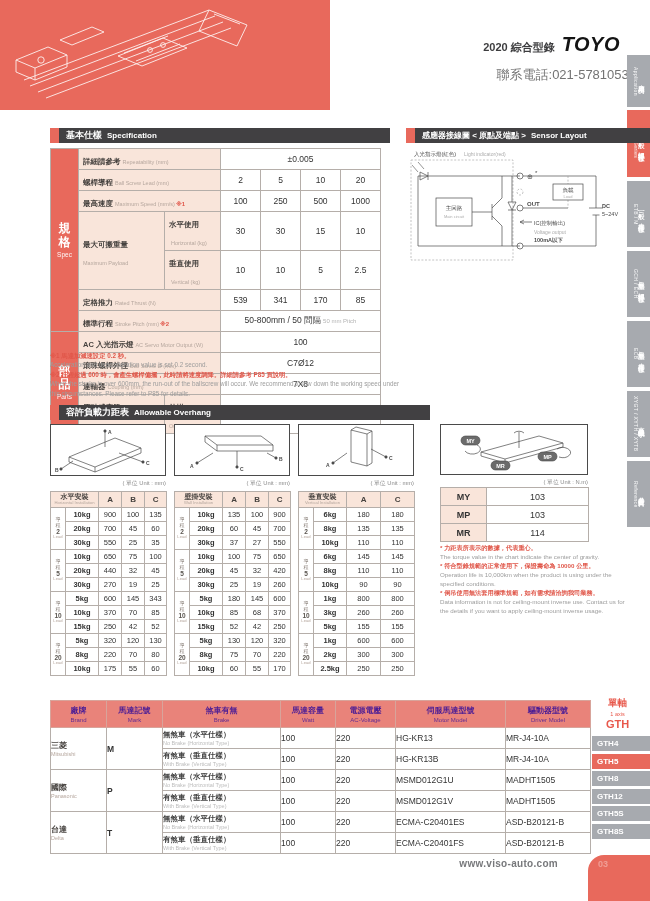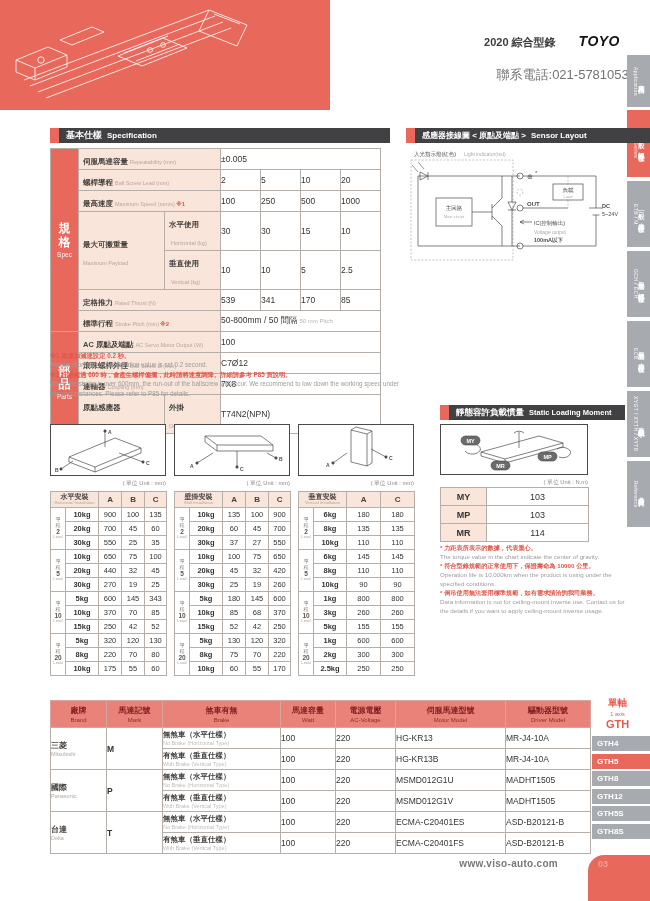--- a/index.html
+++ b/index.html
@@ -2,21 +2,21 @@
 <html><head>
 <meta charset="utf-8">
 <style>
   html,body{margin:0;padding:0;background:#e9e9e9}
   .page{position:relative;width:650px;height:901px;background:#fff;font-family:"Liberation Sans","DejaVu Sans",sans-serif;overflow:hidden;margin:0 auto}
   .abs{position:absolute}
   
   .hero{left:0;top:0;width:330px;height:110px;background:#e8695c}
   .hrow{top:33px;right:30px;display:flex;align-items:baseline}
   .cat{font-size:11px;font-weight:bold;color:#3d3d3f}
-  .logo{font-size:14px;font-weight:900;font-style:italic;color:#141414;letter-spacing:.5px;margin-left:23px}
+  .logo{font-size:20px;font-weight:900;font-style:italic;color:#141414;letter-spacing:.5px;margin-left:7px}
   .phone{top:66px;right:14px;font-size:13px;color:#737373}
   
   .vtab{position:absolute;left:627px;width:23px;background:#a7aaaf;color:#fff;writing-mode:vertical-rl;display:flex;flex-direction:column;align-items:center;justify-content:center;cursor:pointer}
   .vtab.active{background:#e8695c}
   .vtab .tzh{font-size:6.5px;font-weight:bold;letter-spacing:1px;line-height:1}
   .vtab .ten{font-size:5px;opacity:.92;letter-spacing:.4px;line-height:1;margin:0}
   
   .bar{position:absolute;height:15px;background:#414042;display:flex;align-items:center}
   .bar::before{content:"";width:9px;height:15px;background:#e8695c;flex:0 0 9px}
   .bzh{color:#fff;font-size:9px;font-weight:bold;margin-left:7px;white-space:nowrap}
@@ -27,21 +27,21 @@
   
   .spec-t{position:absolute;left:50px;top:148px;width:330px}
   .spec-t td{height:18px}
   .gcell{background:#e8695c;color:#fff;text-align:center;vertical-align:middle}
   .gzh{font-size:12px;font-weight:bold;line-height:1.12;display:block;width:13px;margin:0 auto;word-break:break-all}
   .gen{font-size:6.5px;display:block;margin-top:2px;opacity:.95}
   .lcell{background:#f9e5da;padding:1px 4px;vertical-align:middle;text-align:left}
   .lzh{font-size:7.5px;font-weight:bold;color:#46423f}
   .len{font-size:5.5px;color:#b6a79e;margin-left:2px}
   .note{color:#e0574a;font-size:6px;font-weight:bold;margin-left:1px}
-  .v{background:#fff;font-size:8.5px;color:#333;vertical-align:middle}
+  .v{background:#fff;text-align:center;font-size:8.5px;color:#333;vertical-align:middle}
   .sve{color:#b4b4b4;font-size:6px;margin-left:2px}
   
   .fn{position:absolute;left:50px;top:351px;width:356px;line-height:1.5;font-size:6.3px}
   .fr{color:#e0574a;font-weight:bold;display:block}
   .fg{color:#9c9c9c;display:block}
   
   .opanel{position:absolute;width:116px}
   .obox{border:1px solid #4a4a4a;height:50px;background:#fff;position:relative}
   .ounit{font-size:5.8px;color:#8a8a8a;text-align:right;margin-top:3px}
   .ot{width:116px;margin-top:3px}
@@ -55,21 +55,21 @@
   .oln{font-size:6.5px;font-weight:bold;display:block;color:#5a554f;line-height:1.1}
   .ole{font-size:4.2px;color:#b6a79e;display:block;line-height:1.1}
   .oload{font-weight:bold}
   
   .mt{position:absolute;left:440px;top:487px;width:148px}
   .mt td{height:17px;text-align:center;font-size:9px;color:#333;vertical-align:middle}
   .mlabel{background:#f9e5da;font-weight:bold;color:#46423f}
   .mnotes{position:absolute;left:440px;top:544px;width:186px;font-size:6.2px;line-height:1.45}
   
   .motor-t{position:absolute;left:50px;top:700px;width:540px}
-  .motor-t th{background:#e9837a;color:#7f1d1d;height:26px;vertical-align:middle;border-color:#d8a49b}
+  .motor-t th{background:#e9837a;color:#4c1d95;height:26px;vertical-align:middle;border-color:#d8a49b}
   .mh-zh{display:block;font-size:8px;font-weight:bold}
   .mh-en{display:block;font-size:6px;opacity:.88;margin-top:1px;font-weight:normal}
   .motor-t td{height:20px;font-size:8.5px;color:#333;background:#fff;vertical-align:middle}
   .bcell{background:#f9e5da}
   .bzh2{font-size:8px;font-weight:bold;display:block;color:#46423f}
   .ben2{font-size:5.5px;color:#b6a79e;display:block}
   .mark{background:#f9e5da;font-weight:bold;font-size:9px;color:#46423f}
   .brk .k{display:block;font-size:7.5px;font-weight:bold;color:#3f3f3f}
   .brk .e{display:block;font-size:5.5px;color:#bcbcbc}
   
@@ -172,21 +172,21 @@
         <col style="width:40px">
         <col style="width:40px">
         <col style="width:40px">
       </colgroup>
     <tbody>
         <tr>
       <td class="gcell" rowspan="7">
             <span class="gzh">規格</span>
             <span class="gen">Spec</span>
           </td>
-      <td class="lcell" colspan="2"><span class="lzh">伺服馬達容量</span><span class="len">Repeatability (mm)</span></td>
+      <td class="lcell" colspan="2"><span class="lzh">詳細請參考</span><span class="len">Repeatability (mm)</span></td>
       <td class="v" colspan="4">±0.005</td>
     </tr>
     <tr>
       <td class="lcell" colspan="2"><span class="lzh">螺桿導程</span><span class="len">Ball Screw Lead (mm)</span></td>
       <td class="v">2</td>
           <td class="v">5</td>
           <td class="v">10</td>
           <td class="v">20</td>
     </tr>
     <tr>
@@ -220,21 +220,21 @@
     </tr>
     <tr>
       <td class="lcell" colspan="2"><span class="lzh">標準行程</span><span class="len">Stroke Pitch (mm)</span><span class="note">※2</span></td>
       <td class="v" colspan="4"><span>50-800mm / 50 間隔</span><span class="sve">50 mm Pitch</span></td>
     </tr>
     <tr>
       <td class="gcell" rowspan="4">
             <span class="gzh">部品</span>
             <span class="gen">Parts</span>
           </td>
-      <td class="lcell" colspan="2"><span class="lzh">AC 原點及端點</span><span class="len">AC Servo Motor Output (W)</span></td>
+      <td class="lcell" colspan="2"><span class="lzh">AC 入光指示燈</span><span class="len">AC Servo Motor Output (W)</span></td>
       <td class="v" colspan="4">100</td>
     </tr>
     <tr>
       <td class="lcell" colspan="2"><span class="lzh">滾珠螺桿外徑</span><span class="len">Ball Screw Ø (mm)</span></td>
       <td class="v" colspan="4">C7Ø12</td>
     </tr>
     <tr>
       <td class="lcell" colspan="2"><span class="lzh">連軸器</span><span class="len">Coupling (mm)</span></td>
       <td class="v" colspan="4">7X8</td>
     </tr>
@@ -279,23 +279,23 @@
     <path class="ln" d="M115,30 L188,30 M115,100 L188,100 M115,62 L160,62"></path>
     <path class="dsh" d="M160,30 L160,38 M160,54 L160,62"></path>
     <rect x="145" y="38" width="30" height="16" class="ln" fill="#fff"></rect>
     <text x="160" y="45.5" font-size="5.5" text-anchor="middle" class="s-dark">負載</text>
     <text x="160" y="51.5" font-size="4" text-anchor="middle" class="s-gray">Load</text>
     <path class="ln" d="M188,30 L188,62 M188,69 L188,100 M181,62 L195,62 M184.5,69 L191.5,69"></path>
     <text x="194" y="62" font-size="5.5" font-weight="bold" class="s-dark">DC</text>
     <text x="194" y="70" font-size="5.5" class="s-dark">5~24V</text>
   </svg>
 
-  <div class="bar" style="left:440px;top:405px;width:185px">
-    <span class="bzh" style="font-size:8.5px">靜態容許負載慣量</span>
-    <span class="ben" style="font-size:7.5px">Static Loading Moment</span>
+  <div class="bar" style="left:50px;top:405px;width:380px">
+    <span class="bzh">容許負載力距表</span>
+    <span class="ben">Allowable Overhang</span>
   </div>
 
   <div class="opanel" style="left:50px;top:424px">
     <div class="obox">
       <svg width="114" height="48" viewBox="0 0 114 48">
           <g class="ln">
         <path d="M18,32 L64,13 L90,23 L44,42 Z M18,32 L18,37 L44,47 L44,42 M44,47 L90,28 L90,23"></path>
         <path d="M54,22 L54,6"></path>
             <circle cx="54" cy="6" r="1.2" fill="#4a4a4a"></circle>
         <path d="M22,36 L10,44"></path>

